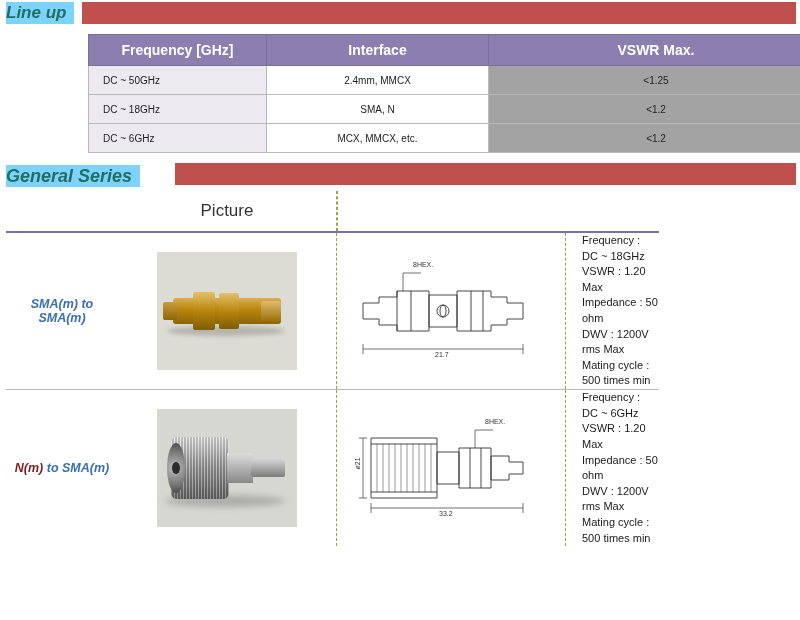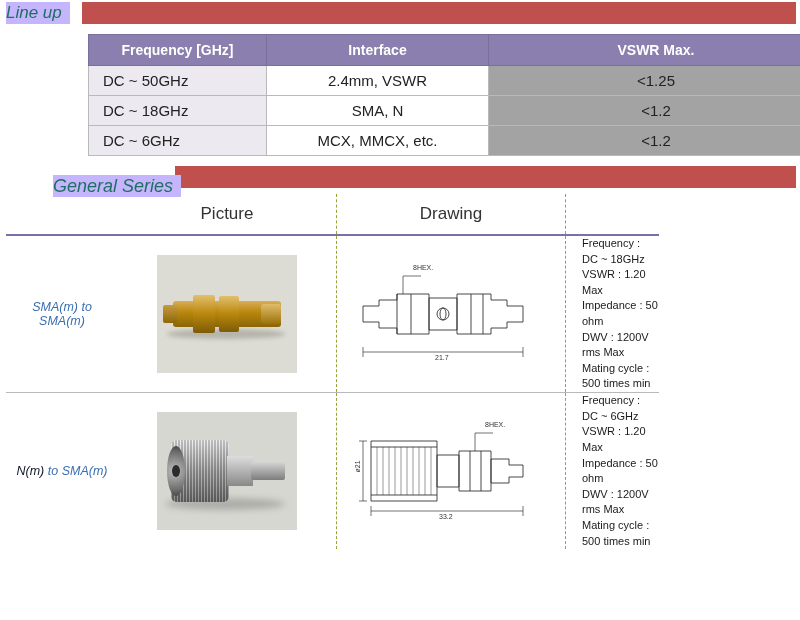--- a/index.html
+++ b/index.html
@@ -24,37 +24,37 @@
   .section-head .bar {
     position: absolute;
     top: 0; right: 0;
     height: 22px;
     background: #c0504d;
   }
   .section-head .title {
     position: absolute;
     left: 6px; top: 0;
     font-size: 17px;
-    font-weight: normal;
+    font-weight: bold;
     font-style: italic;
     color: #1f6f63;
     letter-spacing: 0px;
-    background: #c4b5fd;
+    background: #7dd3fc;
     padding-right: 8px;
     z-index: 2;
     line-height: 22px;
   }
 
   #lineup-head { margin-top: 2px; }
   #lineup-head .bar { left: 82px; right: 4px; }
   #lineup-head .title { left: 6px; }
 
   #general-head { margin-top: 8px; }
   #general-head .bar { left: 175px; right: 4px; top: 2px; }
-  #general-head .title { left: 6px; top: 11px; font-size: 18px; margin-left: 47px; }
+  #general-head .title { left: 6px; top: 4px; font-size: 18px; }
 
   
   .lineup-wrap {
     margin: 6px 0 0 88px;
     width: 736px;
   }
   table.lineup {
     border-collapse: collapse;
     width: 100%;
     table-layout: fixed;
@@ -62,21 +62,21 @@
   table.lineup th {
     background: #8a7fae;
     color: #ffffff;
     font-size: 14px;
     font-weight: bold;
     padding: 7px 4px;
     border: 1px solid #7a6f9c;
     text-align: center;
   }
   table.lineup td {
-    font-size: 15px;
+    font-size: 10px;
     color: #222222;
     padding: 6px 4px;
     border: 1px solid #b9b9b9;
     text-align: center;
     height: 29px;
   }
   table.lineup td.freq {
     background: #ece9f1;
     text-align: left;
     padding-left: 14px;
@@ -120,27 +120,27 @@
     min-height: 135px;
     border-bottom: 1px solid #b9b9b9;
     margin: 0 6px;
   }
   .series-row.last { border-bottom: none; }
 
   .rowname {
     width: 112px; flex: 0 0 112px;
     display: flex; align-items: center; justify-content: center;
     font-size: 12.5px;
-    font-weight: normal;
+    font-weight: bold;
     font-style: italic;
     color: #3a6fb0;
     text-align: center;
     padding: 0 2px;
   }
-  .rowname .g { color: #0f172a; }
+  .rowname .g { color: #7f1d1d; }
   .rowpic {
     width: 218px; flex: 0 0 218px;
     display: flex; align-items: center; justify-content: center;
   }
   .rowdraw {
     width: 228px; flex: 0 0 228px;
     display: flex; align-items: center; justify-content: center;
     position: relative;
   }
   .rowspec {
@@ -275,21 +275,21 @@
       <thead>
         <tr>
           <th style="width:178px">Frequency [GHz]</th>
           <th style="width:222px">Interface</th>
           <th>VSWR Max.</th>
         </tr>
       </thead>
       <tbody>
         <tr>
           <td class="freq">DC ~ 50GHz</td>
-          <td class="iface">2.4mm, VSWR</td>
+          <td class="iface">2.4mm, MMCX</td>
           <td class="vswr">&lt;1.25</td>
         </tr>
         <tr>
           <td class="freq">DC ~ 18GHz</td>
           <td class="iface">SMA, N</td>
           <td class="vswr">&lt;1.2</td>
         </tr>
         <tr>
           <td class="freq">DC ~ 6GHz</td>
           <td class="iface">MCX, MMCX, etc.</td>
@@ -303,21 +303,20 @@
     <div class="bar"></div>
     <div class="title">General Series</div>
   </div>
 
   <div class="series">
 
     <div class="series-head">
       <div class="col-name"></div>
       <div class="col-pic h">Picture</div>
       <div class="vline"></div>
-      <div class="col-draw h">Drawing</div>
       <div class="vline"></div>
     </div>
 
     <div class="series-row">
       <div class="rowname">
         <span><span>SMA(m)</span><span> to </span><span>SMA(m)</span></span>
       </div>
 
       <div class="rowpic">
         <div class="photo p1">

